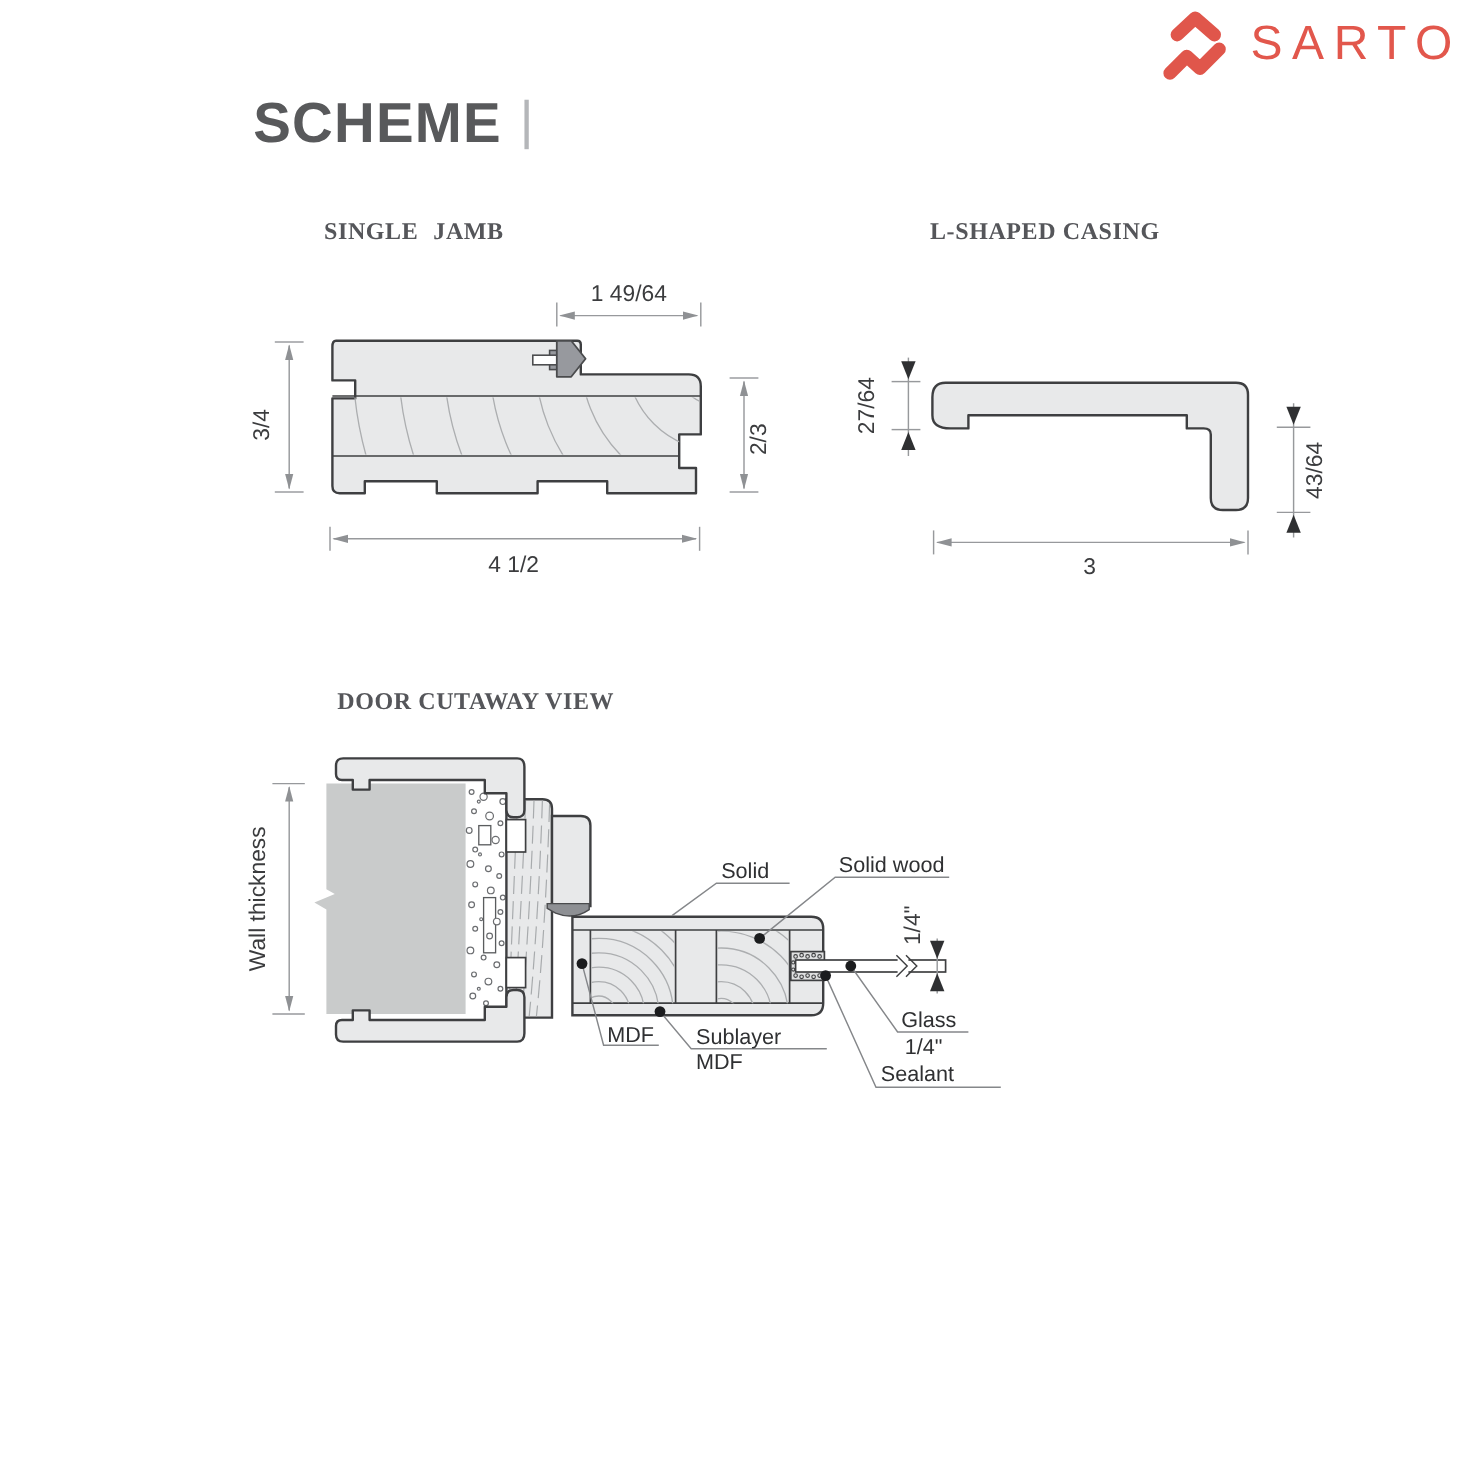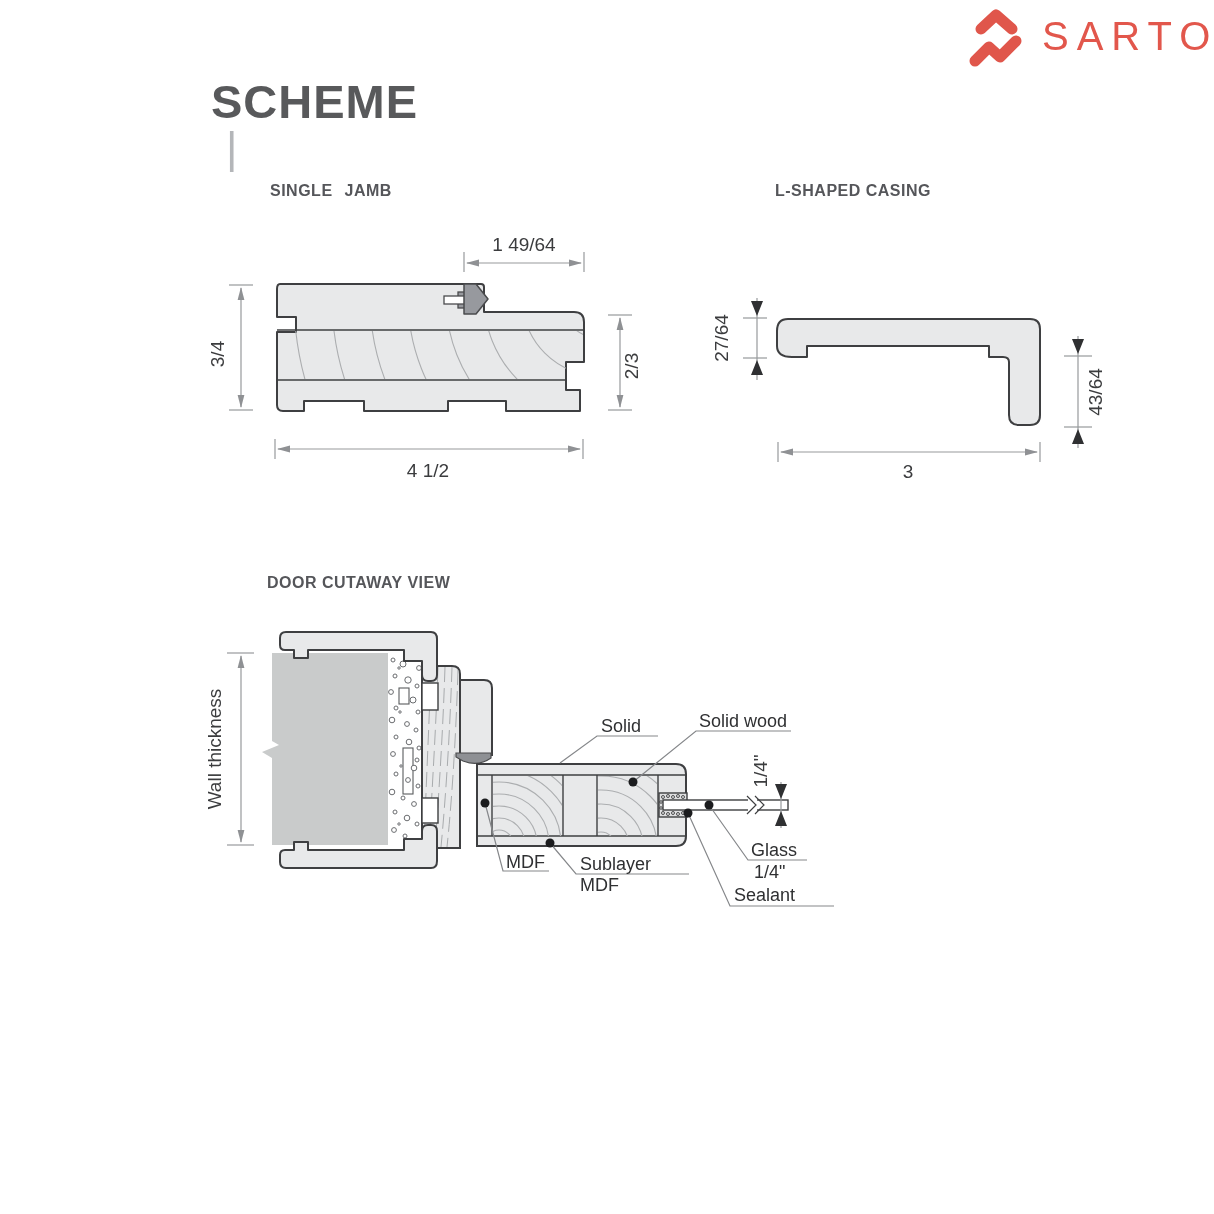--- a/index.html
+++ b/index.html
@@ -1,27 +1,27 @@
 <!DOCTYPE html>
 <html><head>
 <meta charset="utf-8">
 <style>
   html,body{margin:0;padding:0;background:#ffffff;}
   body{width:1214px;height:1214px;position:relative;font-family:"Liberation Sans",sans-serif;overflow:hidden;}
   .stage{position:absolute;inset:0;}
   svg{position:absolute;left:0;top:0;}
-  .title-row{position:absolute;left:211px;top:78px;display:flex;align-items:flex-start;line-height:1;flex-direction:column;}
+  .title-row{position:absolute;left:211px;top:78px;display:flex;align-items:flex-start;line-height:1;}
   .title-main{font-size:47px;font-weight:700;color:#58595B;letter-spacing:1px;}
   .title-sep{font-size:44px;font-weight:400;color:#b4b6b9;padding:0 15px;transform:translateY(1px);}
   .title-sub{font-size:47px;font-weight:400;color:#A9ABAE;letter-spacing:2px;}
   .brand-text{position:absolute;left:1042px;top:16px;font-size:40px;color:#E2574C;letter-spacing:8px;font-weight:400;line-height:1;}
-  .sec-heading{position:absolute;font-size:16px;font-weight:700;color:#55565A;letter-spacing:.5px;line-height:1;}
+  .sec-heading{position:absolute;font-size:20px;font-weight:700;color:#55565A;letter-spacing:.5px;line-height:1;font-family:Liberation Serif, serif;}
   #h-jamb{left:270px;top:183px;word-spacing:7px;}
   #h-casing{left:775px;top:183px;text-align:center;}
-  #h-cutaway{left:267px;top:575px;}
+  #h-cutaway{left:281px;top:575px;}
   text{font-family:"Liberation Sans",sans-serif;}
   .dimtxt{font-size:19px;fill:#3B3C3E;}
   .lbltxt{font-size:18px;fill:#2F3032;}
 </style>
 </head>
 <body>
 
 <div class="stage">
 
 <svg width="1214" height="1214" viewBox="0 0 1214 1214">

